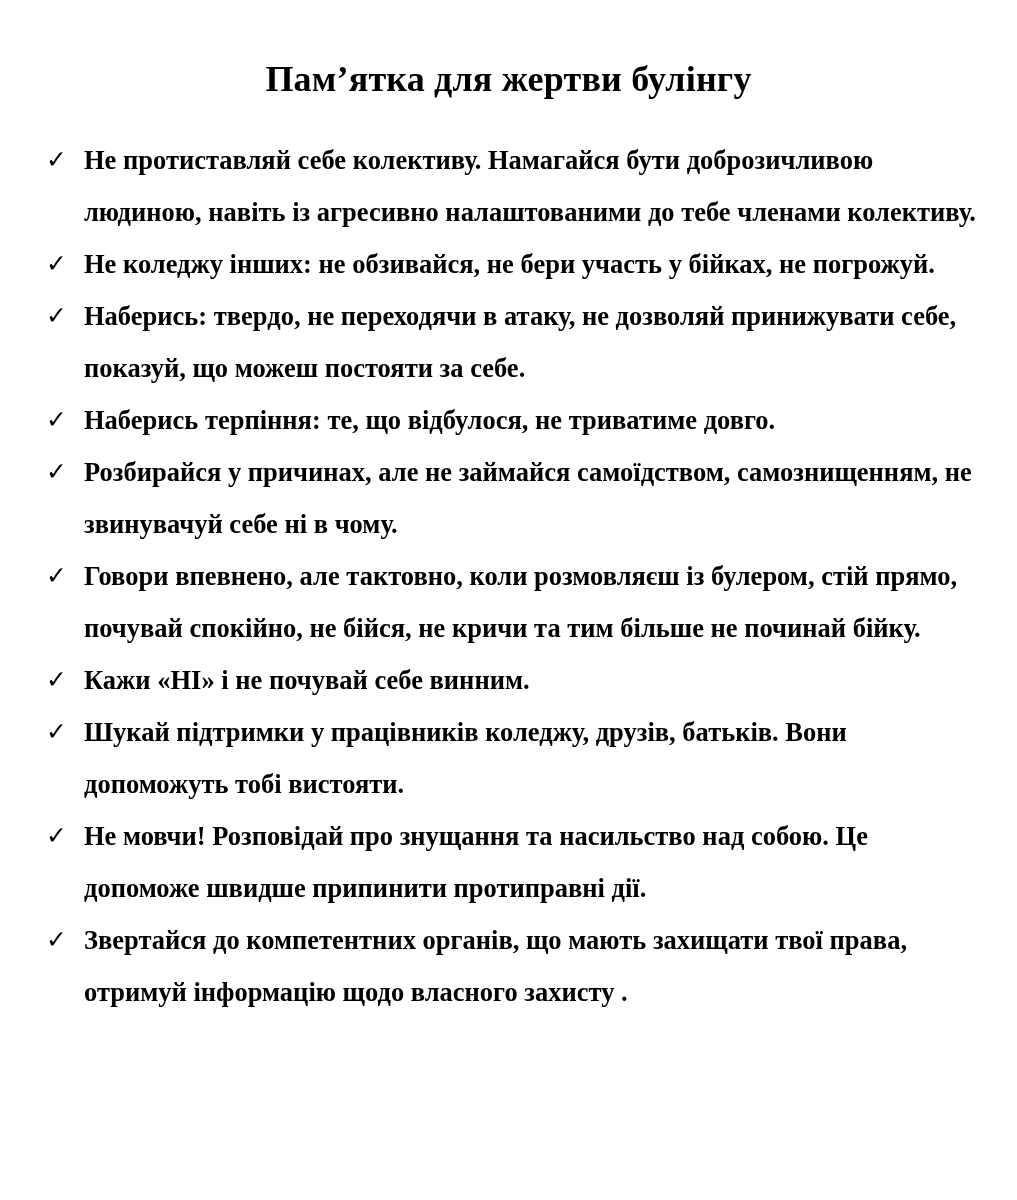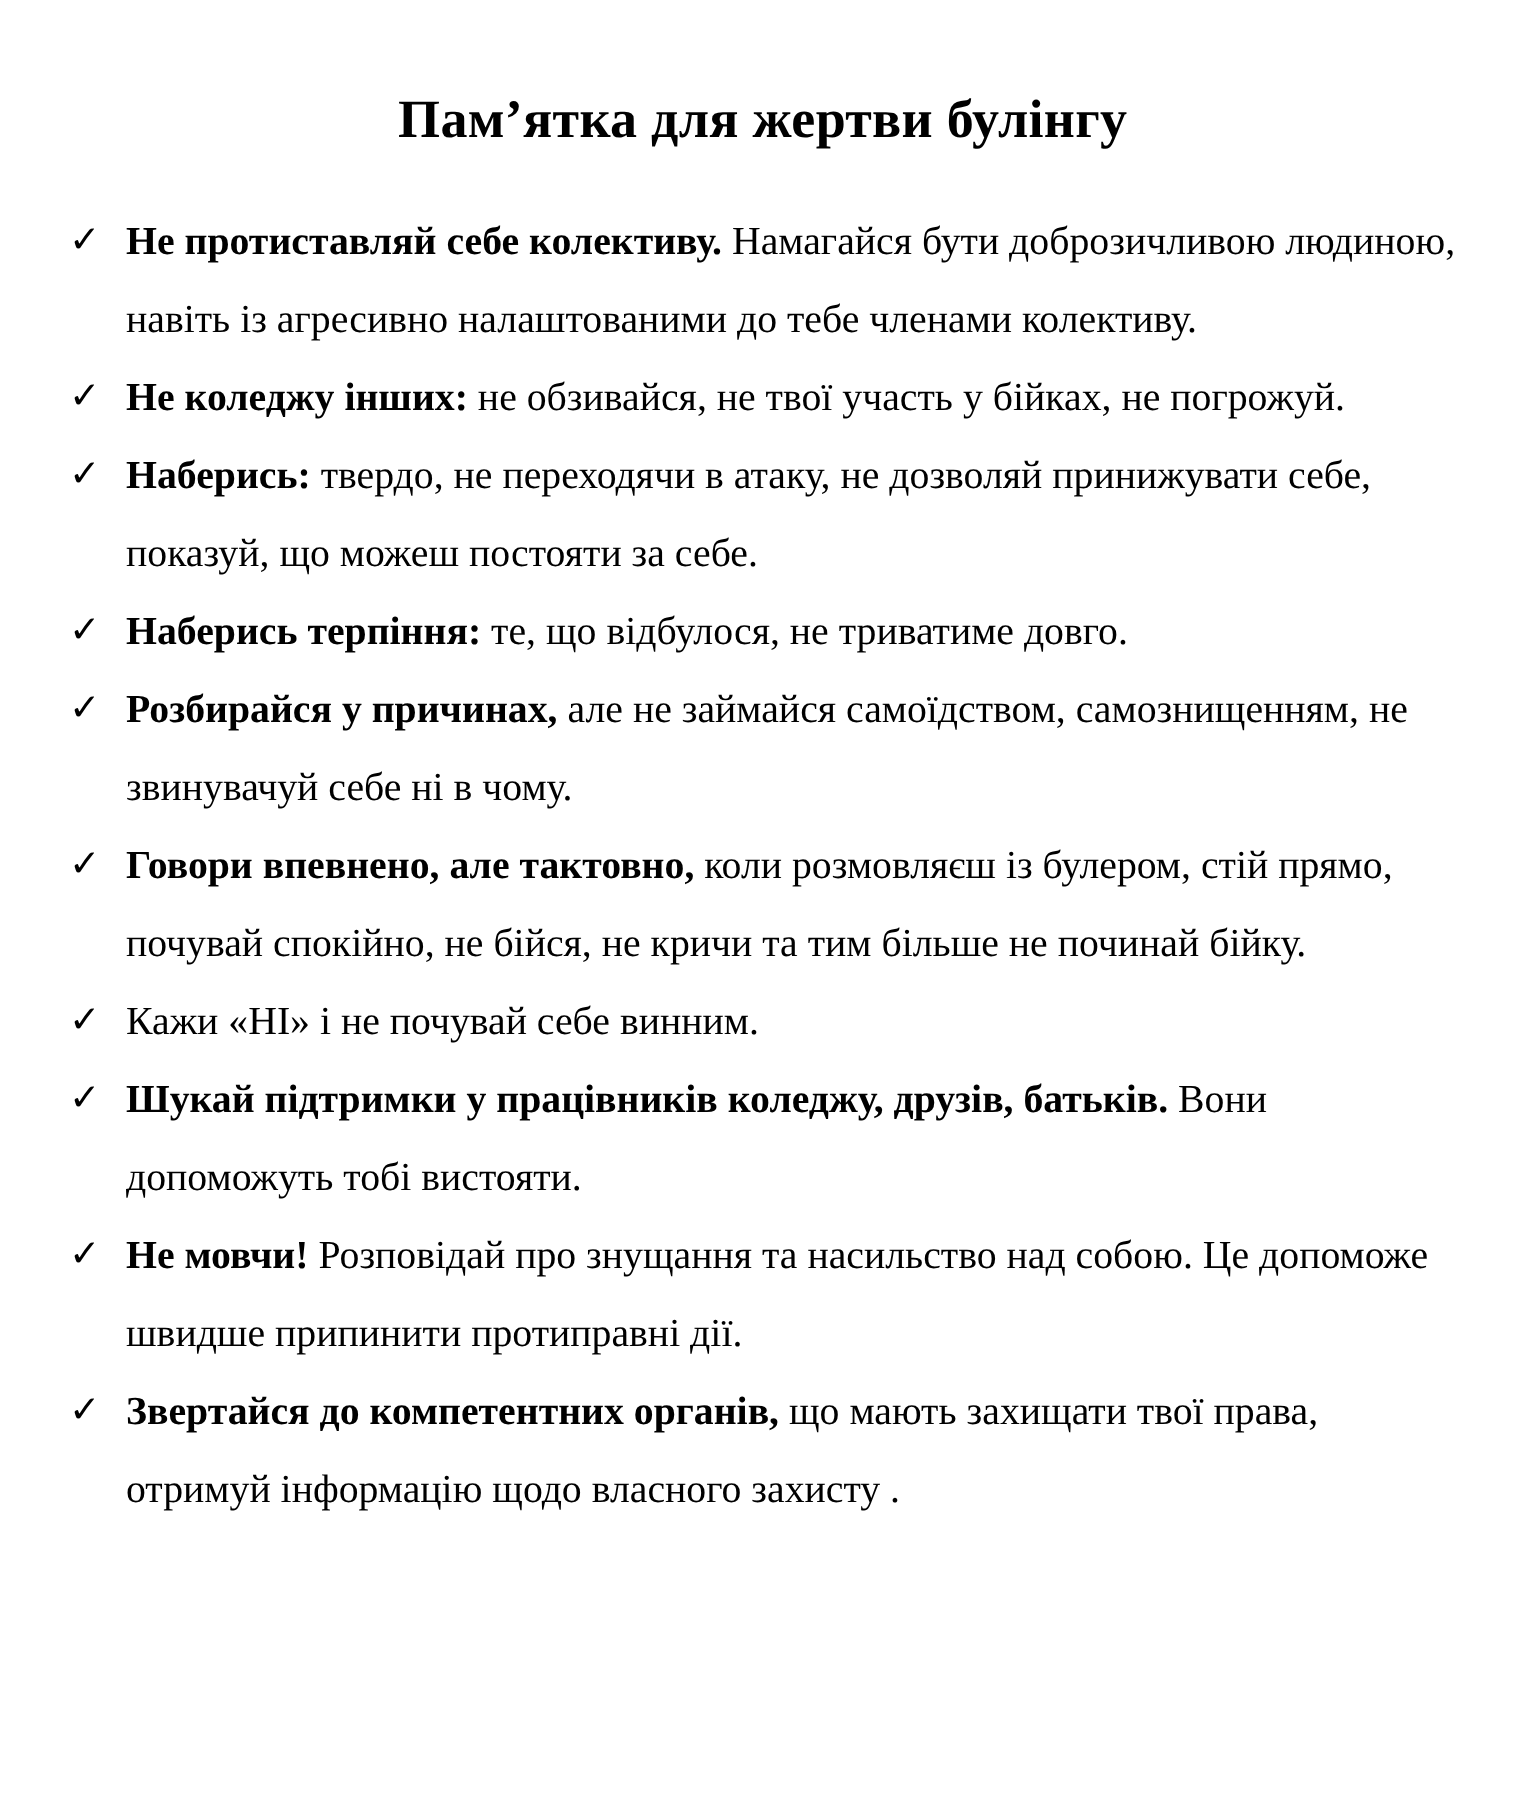--- a/index.html
+++ b/index.html
@@ -72,42 +72,42 @@
   .item-text {
     display: block;
   }
 
   .lead {
     font-weight: bold;
     text-align: right;
   }
 
   .rest {
-    font-weight: normal;
+    font-weight: bold;
   }
 
   .bold-all {
-    font-weight: normal;
+    font-weight: bold;
   }
 </style>
 </head>
 <body style="background: rgb(255, 255, 255); color: rgb(0, 0, 0);">
 
 <div class="page">
 
   <h1 class="doc-title">Пам’ятка для жертви булінгу</h1>
 
   <ul class="list" id="tips-list">
       <li class="list-item">
         <span class="check-icon">✓</span>
         <span class="item-text"><span class="lead">Не протиставляй себе колективу.</span><span class="rest"> Намагайся бути доброзичливою людиною, навіть із агресивно налаштованими до тебе членами колективу.</span></span>
       </li>
       <li class="list-item">
         <span class="check-icon">✓</span>
-        <span class="item-text"><span class="lead">Не коледжу інших:</span><span class="rest"> не обзивайся, не твої участь у бійках, не погрожуй.</span></span>
+        <span class="item-text"><span class="lead">Не коледжу інших:</span><span class="rest"> не обзивайся, не бери участь у бійках, не погрожуй.</span></span>
       </li>
       <li class="list-item">
         <span class="check-icon">✓</span>
         <span class="item-text"><span class="lead">Наберись:</span><span class="rest"> твердо, не переходячи в атаку, не дозволяй принижувати себе, показуй, що можеш постояти за себе.</span></span>
       </li>
       <li class="list-item">
         <span class="check-icon">✓</span>
         <span class="item-text"><span class="lead">Наберись терпіння:</span><span class="rest"> те, що відбулося, не триватиме довго.</span></span>
       </li>
       <li class="list-item">

